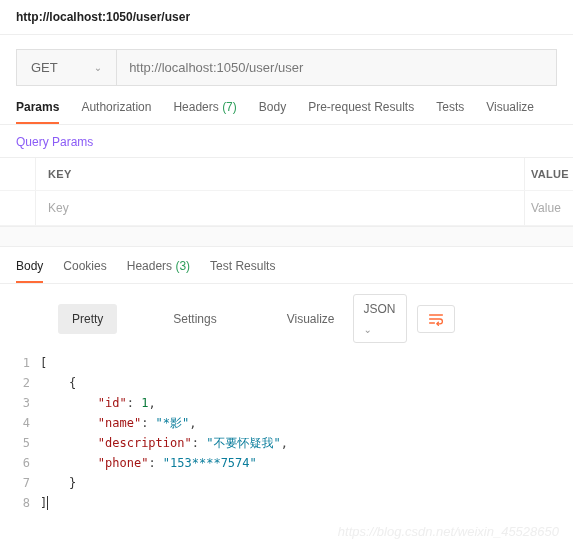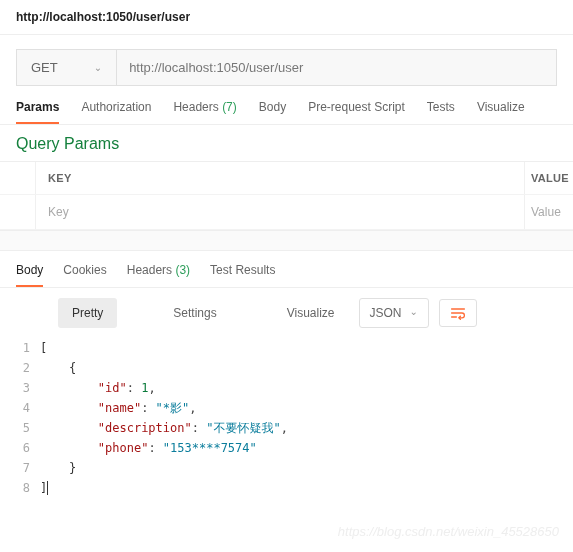--- a/index.html
+++ b/index.html
@@ -6,36 +6,36 @@
 body { font-family: -apple-system, BlinkMacSystemFont, "Segoe UI", Arial, sans-serif; font-size: 12px; color: #444; background: #fff; width: 573px; }
 .topbar { padding: 10px 16px; border-bottom: 1px solid #eee; font-size: 12px; font-weight: 600; color: #222; }
 .req-row { display: flex; align-items: center; border: 1px solid #e0e0e0; margin: 14px 16px 0 16px; background: #f8f8f8; }
 .method { display: flex; align-items: center; gap: 36px; padding: 10px 14px; border-right: 1px solid #e0e0e0; color: #666; font-size: 13px; cursor: pointer; }
 .chev { color: #999; font-size: 10px; }
 .url { flex: 1; padding: 10px 12px; color: #777; font-size: 13px; background: #f8f8f8; }
 .tabs { display: flex; gap: 22px; padding: 14px 0 0 16px; border-bottom: 1px solid #eee; font-size: 12px; color: #666; }
 .tab { padding-bottom: 8px; cursor: pointer; white-space: nowrap; }
 .tab.active { color: #222; font-weight: 600; border-bottom: 2px solid #ff6c37; }
 .count { color: #2e9e5b; }
-.qp-label { padding: 10px 16px 8px 16px; color: #15803d; font-size: 16px; }
+.qp-label { padding: 10px 16px 8px 16px; color: #8b5cf6; font-size: 12px; }
 .table { border-top: 1px solid #eee; border-bottom: 1px solid #eee; }
 .trow { display: flex; border-bottom: 1px solid #f3f3f3; }
 .tcell-check { width: 36px; border-right: 1px solid #f0f0f0; }
 .tcell-key { flex: 1; padding: 10px 12px; font-size: 12px; border-right: 1px solid #f0f0f0; }
 .tcell-val { width: 48px; padding: 10px 6px; font-size: 12px; overflow: hidden; }
 .thead .tcell-key, .thead .tcell-val { color: #666; font-weight: 600; font-size: 11px; letter-spacing: 0.3px; }
 .placeholder { color: #aaa; }
 .gap { height: 20px; background: #fafafa; border-bottom: 1px solid #eee; }
 .resp-tabs { display: flex; gap: 20px; padding: 12px 16px 0 16px; border-bottom: 1px solid #eee; font-size: 12px; color: #666; }
 .resp-tab { padding-bottom: 8px; cursor: pointer; }
 .resp-tab.active { color: #222; border-bottom: 2px solid #ff6c37; }
 .viewbar { display: flex; align-items: center; gap: 0; padding: 10px 16px; }
 .viewbtn { padding: 8px 14px; font-size: 12px; color: #666; cursor: pointer; border-radius: 3px; margin-left: 42px; }
 .viewbtn.active { background: #ececec; color: #333; }
-.format-sel { display: flex; align-items: flex-start; gap: 8px; border: 1px solid #e0e0e0; padding: 7px 10px; margin-left: 10px; border-radius: 3px; color: #666; font-size: 12px; cursor: pointer; }
+.format-sel { display: flex; align-items: flex-start; gap: 8px; border: 1px solid #e0e0e0; padding: 7px 10px; margin-left: 4px; border-radius: 3px; color: #666; font-size: 12px; cursor: pointer; flex-direction: column; }
 .wrap-btn { border: 1px solid #e0e0e0; padding: 6px 10px; margin-left: 10px; border-radius: 3px; cursor: pointer; display: flex; align-items: center; color: #ff6c37; }
 .wrap-btn svg { width: 16px; height: 14px; }
 .code { padding: 0 16px 14px 16px; font-family: Consolas, Menlo, monospace; font-size: 12px; line-height: 20px; }
 .cl { display: flex; }
 .ln { width: 24px; text-align: right; color: #aaa; padding-right: 10px; user-select: none; }
 .ct { white-space: pre; }
 .brkt { color: #333; }
 .key { color: #a31515; }
 .num { color: #0a7a3a; }
 .str { color: #0b7d9c; }
@@ -53,21 +53,21 @@
     <span class="chev">⌄</span>
   </div>
   <div class="url">http://localhost:1050/user/user</div>
 </div>
 
 <div class="tabs">
   <div class="tab active">Params</div>
   <div class="tab">Authorization</div>
   <div class="tab"><span>Headers</span> <span class="count">(7)</span></div>
   <div class="tab">Body</div>
-  <div class="tab">Pre-request Script</div>
+  <div class="tab">Pre-request Results</div>
   <div class="tab">Tests</div>
   <div class="tab">Visualize</div>
 </div>
 
 <div class="qp-label">Query Params</div>
 
 <div class="table">
   <div class="trow thead">
     <div class="tcell-check"></div>
     <div class="tcell-key">KEY</div>

